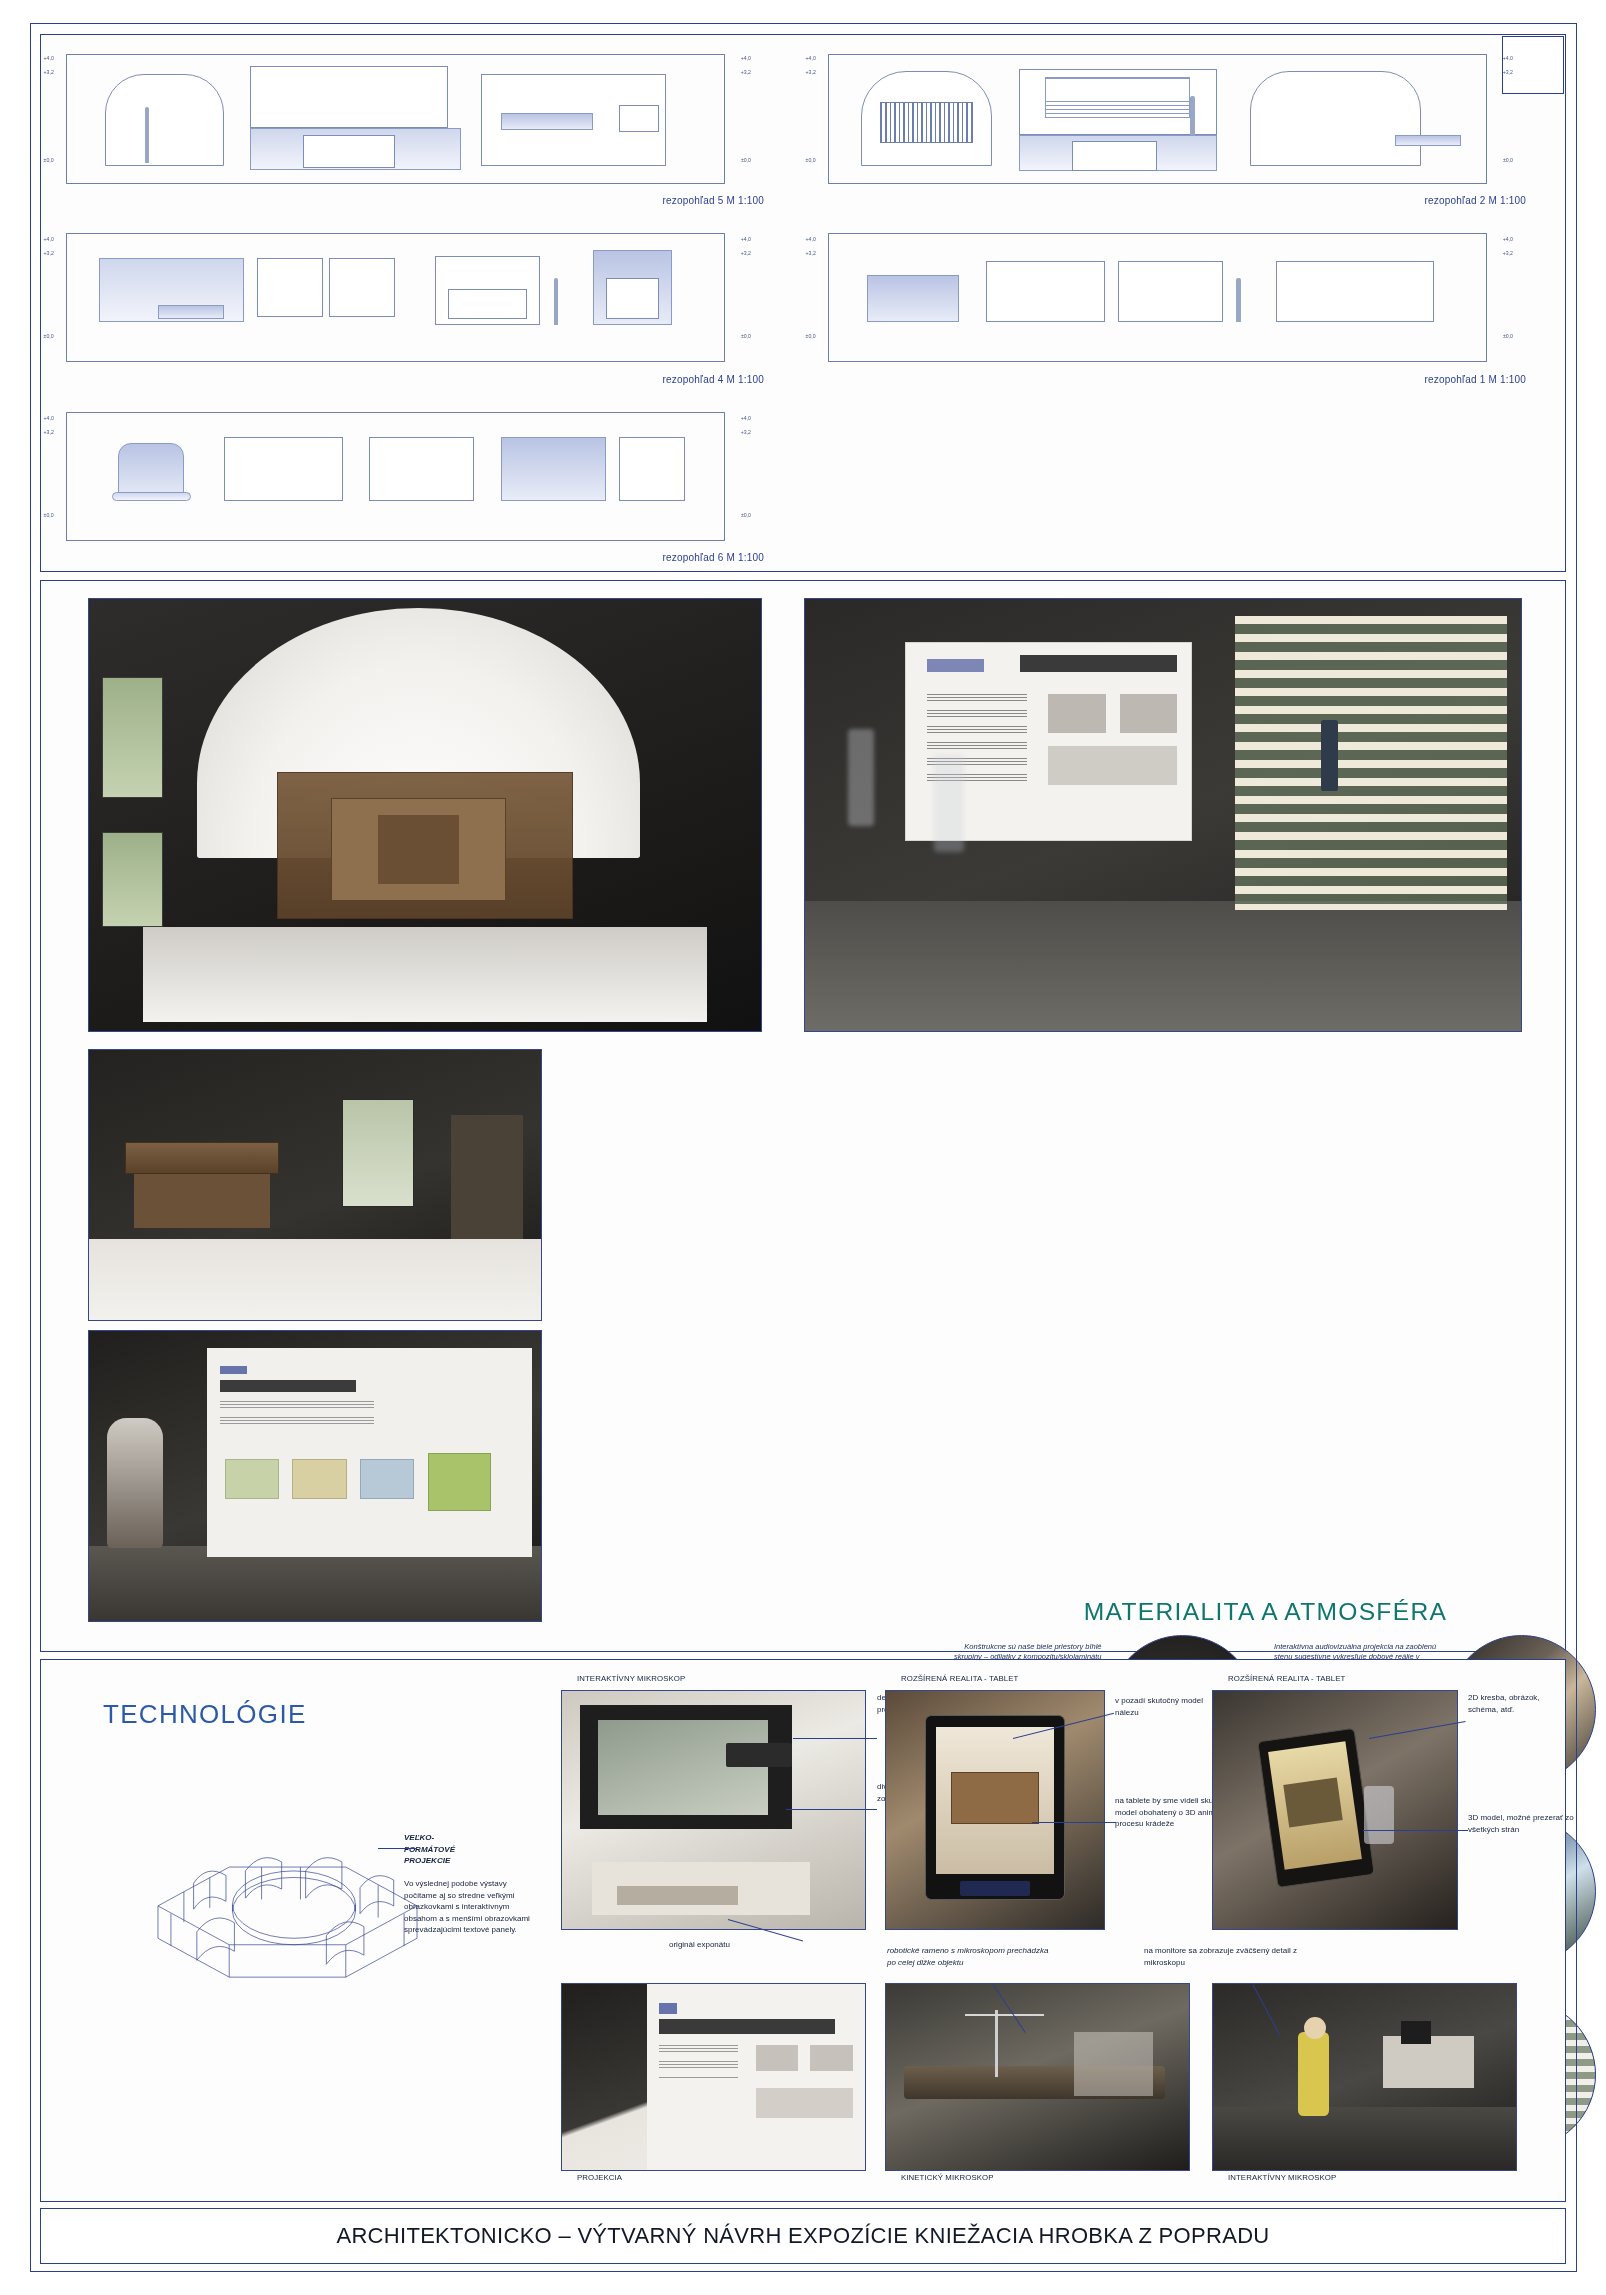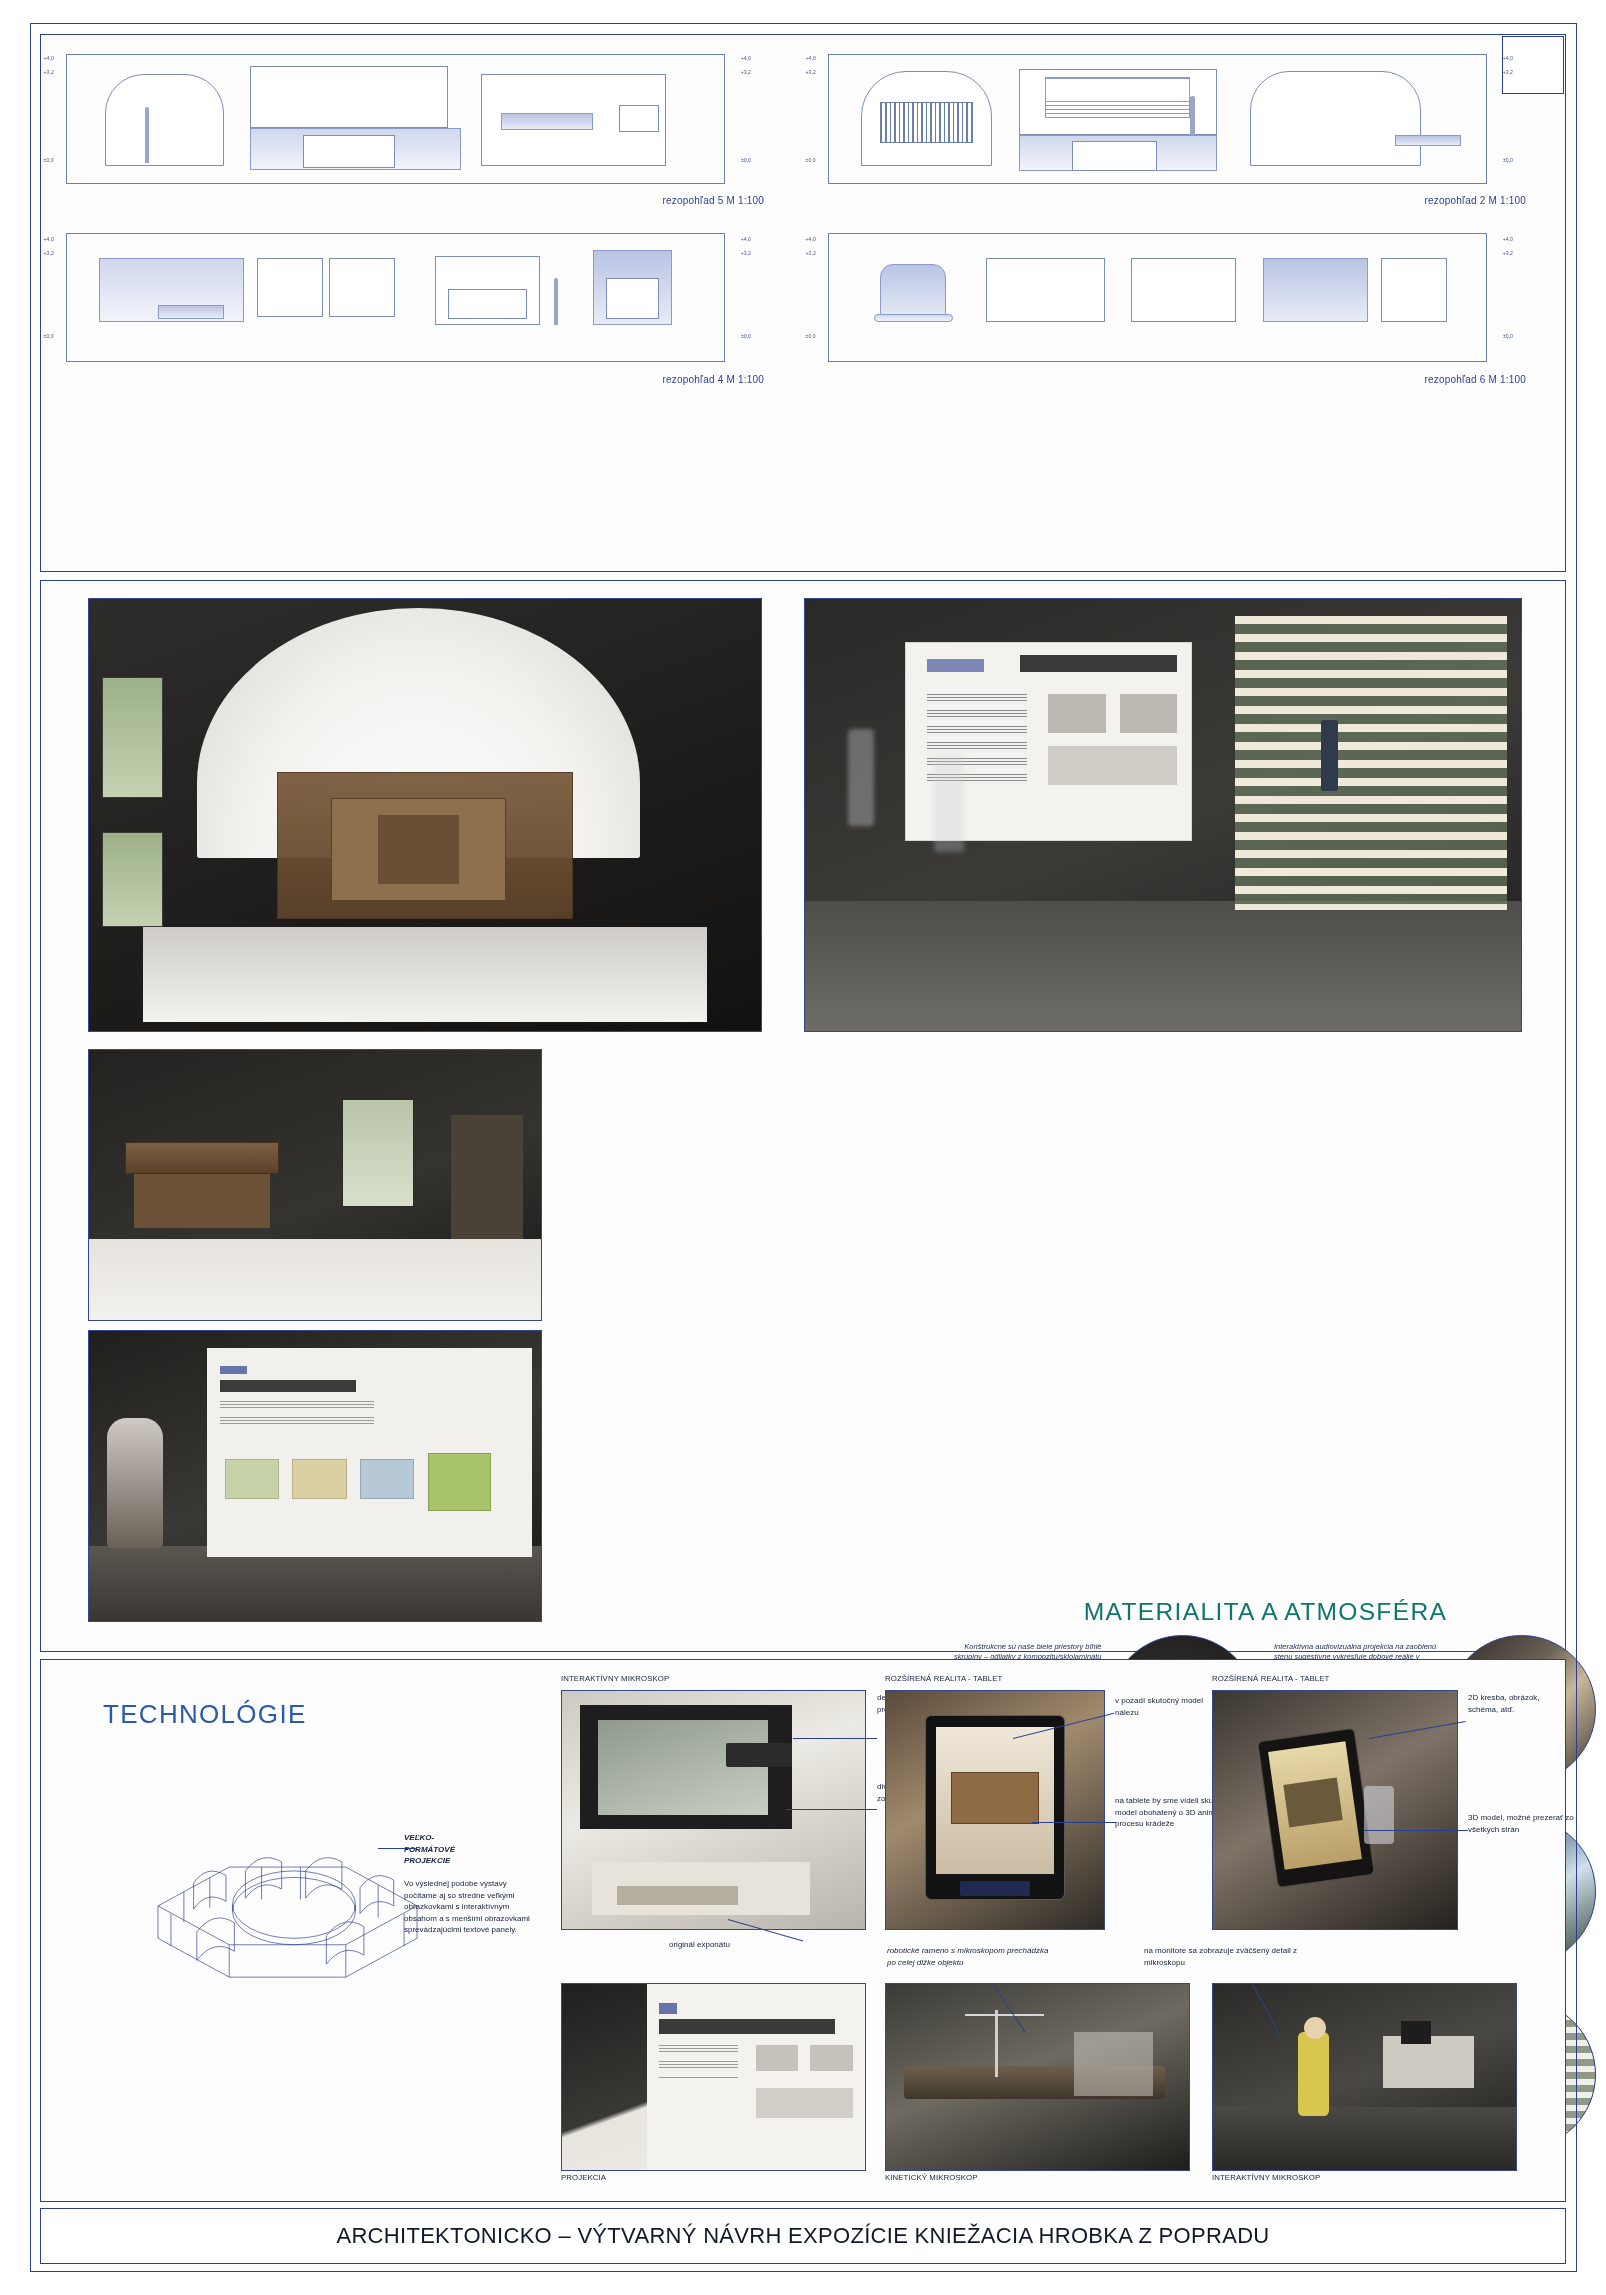--- a/index.html
+++ b/index.html
@@ -120,21 +120,21 @@
     font-size: 26px; color:#2b5aa8; letter-spacing: 1.3px;
   }
   .axo {
     position:absolute; left: 91px; top: 84px; width: 311px; height: 272px;
   }
   .axo svg { width:100%; height:100%; }
   .tech-note {
     position:absolute; font-size: 8px; line-height:1.45; color:#14213f;
   }
   .tech-cap {
-    position:absolute; font-size: 7.8px; color:#14213f; letter-spacing:0.1px;
+    position:absolute; font-size: 7.8px; color:#14213f; letter-spacing:0.1px;margin-left:16px;
   }
   .photo {
     position:absolute; border:0.6px solid #36468c; overflow:hidden;
   }
   .p-micro { background: linear-gradient(160deg,#cdc9c0 0%, #eceae4 40%, #b9b4ab 100%); }
   .p-tablet { background: linear-gradient(150deg,#5b4a3a 0%, #a08a6e 40%, #2d2a27 100%); }
   .p-phone { background: linear-gradient(150deg,#3a3631 0%, #7e7367 45%, #25211d 100%); }
   .p-proj { background: linear-gradient(160deg,#201f1d 0%, #3a3835 50%, #e8e5df 52%, #f2f0eb 100%); }
   .p-kinet { background: linear-gradient(160deg,#3b3a36 0%, #6e6a61 45%, #1e1d1b 100%); }
   .p-inter { background: linear-gradient(160deg,#2b2a28 0%, #4a4844 50%, #1a1918 100%); }
@@ -218,20 +218,37 @@
           <div class="dimtick" style="left:-22px;top:16%;">+3,2</div>
           <div class="dimtick" style="left:-22px;top:76%;">±0,0</div>
           <div class="dimtick" style="right:-26px;top:6%;">+4,0</div>
           <div class="dimtick" style="right:-26px;top:16%;">+3,2</div>
           <div class="dimtick" style="right:-26px;top:76%;">±0,0</div>
         </div>
         <div class="sec-caption">rezopohľad  4  M  1:100</div>
       </div>
 
 
+      <div class="sec-cell">
+        <div class="sec-draw">
+          <div class="sec-outline"></div>
+          <div class="grad-block" style="left:6%;top:34%;width:14%;height:34%;"></div>
+          <div class="white-block" style="left:24%;top:24%;width:18%;height:44%;"></div>
+          <div class="white-block" style="left:44%;top:24%;width:16%;height:44%;"></div>
+          <div class="figure" style="left:62%;top:36%;height:32%;"></div>
+          <div class="white-block" style="left:68%;top:24%;width:24%;height:44%;"></div>
+          <div class="dimtick" style="left:-22px;top:6%;">+4,0</div>
+          <div class="dimtick" style="left:-22px;top:16%;">+3,2</div>
+          <div class="dimtick" style="left:-22px;top:76%;">±0,0</div>
+          <div class="dimtick" style="right:-26px;top:6%;">+4,0</div>
+          <div class="dimtick" style="right:-26px;top:16%;">+3,2</div>
+          <div class="dimtick" style="right:-26px;top:76%;">±0,0</div>
+        </div>
+        <div class="sec-caption">rezopohľad  1  M  1:100</div>
+      </div>
 
       <div class="sec-cell">
         <div class="sec-draw">
           <div class="sec-outline"></div>
           <div class="grad-block" style="left:8%;top:26%;width:10%;height:42%;border-radius:13px 13px 0 0;"></div>
           <div class="grad-block soft" style="left:7%;top:62%;width:12%;height:6%;border-radius:5.2px;"></div>
           <div class="white-block" style="left:24%;top:22%;width:18%;height:46%;"></div>
           <div class="white-block" style="left:46%;top:22%;width:16%;height:46%;"></div>
           <div class="grad-block" style="left:66%;top:22%;width:16%;height:46%;"></div>
           <div class="white-block" style="left:84%;top:22%;width:10%;height:46%;"></div>

